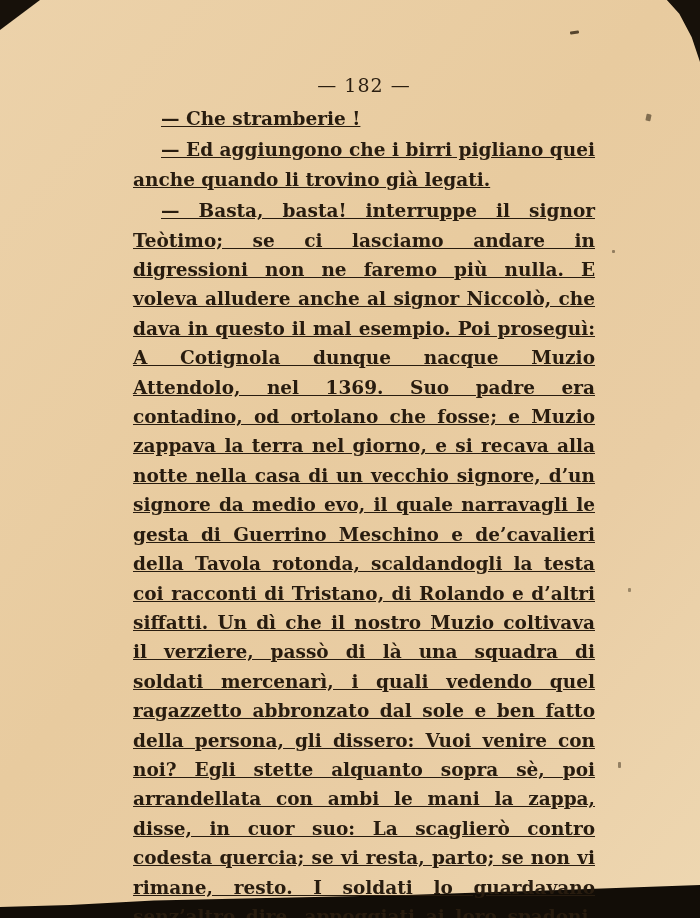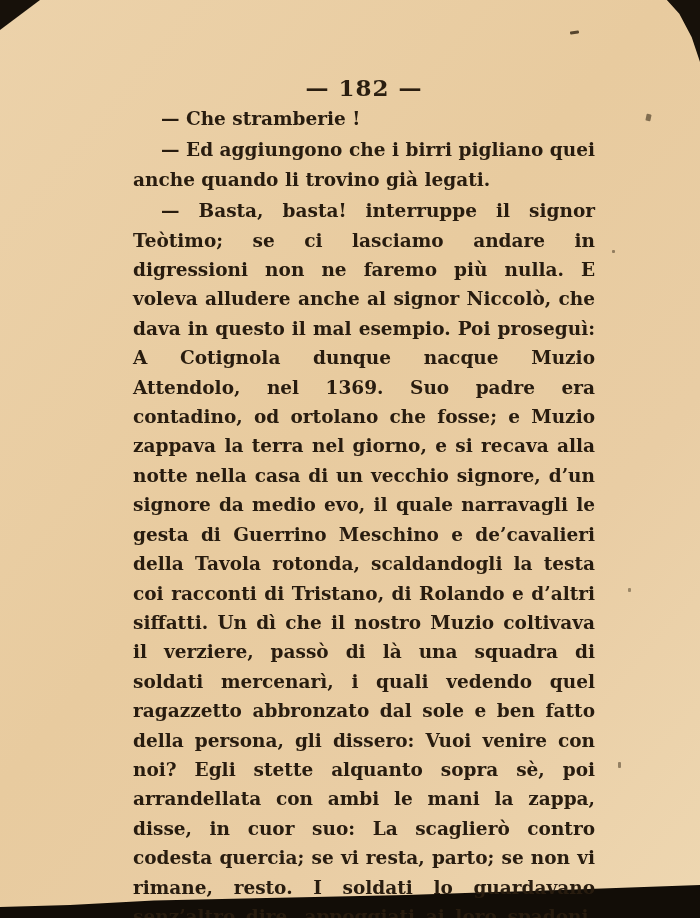--- a/index.html
+++ b/index.html
@@ -30,30 +30,30 @@
   }
   .speck { position:absolute; background:#3c2e1b; border-radius:1px; opacity:.85; }
   .speck.s1 { left:570px; top:31px;  width:9px;  height:3px; transform:rotate(-8deg); }
   .speck.s2 { left:646px; top:114px; width:5px;  height:7px; transform:rotate(12deg); opacity:.6; }
   .speck.s3 { left:612px; top:250px; width:3px;  height:3px; opacity:.5; }
   .speck.s4 { left:628px; top:588px; width:3px;  height:4px; opacity:.45; }
   .speck.s5 { left:618px; top:762px; width:3px;  height:6px; opacity:.5; }
 
   .folio {
     position:absolute; top:74px; left:133px; width:462px;
-    text-align:center; color:#2a1e10; font-weight:bold;
-    font-size:23px; letter-spacing:1px;
+    text-align:center; color:#2a1e10; font-weight:normal;
+    font-size:19px; letter-spacing:1px;
   }
   .text-block {
     position:absolute; top:104px; left:133px; width:462px;
     color:#281c0f; font-weight:bold;
     font-size:18.5px; line-height:29.4px;
     text-align:justify;
   }
-  .para { margin:0 0 2px 0; text-indent:28px; }
+  .para { margin:0 0 2px 0; text-indent:28px;text-decoration:underline; }
 </style>
 </head>
 <body>
 
 <div class="page-scan">
 
   <div class="corner-tl"></div>
   <div class="corner-tr"></div>
   <div class="bottom-band"></div>
 

